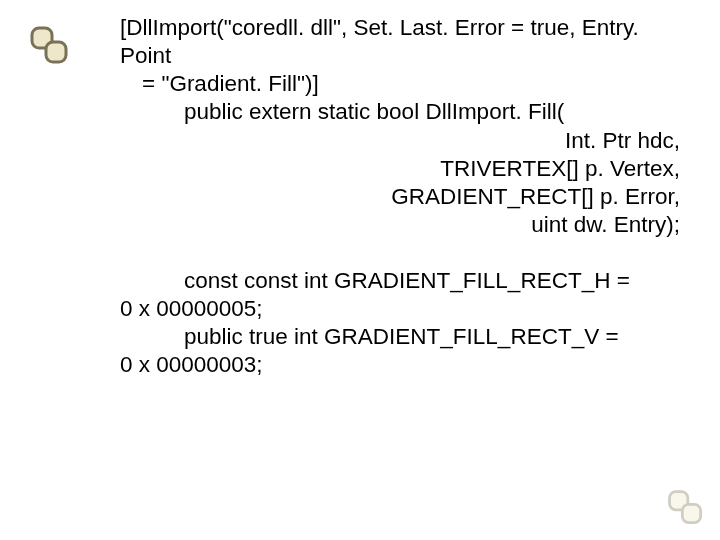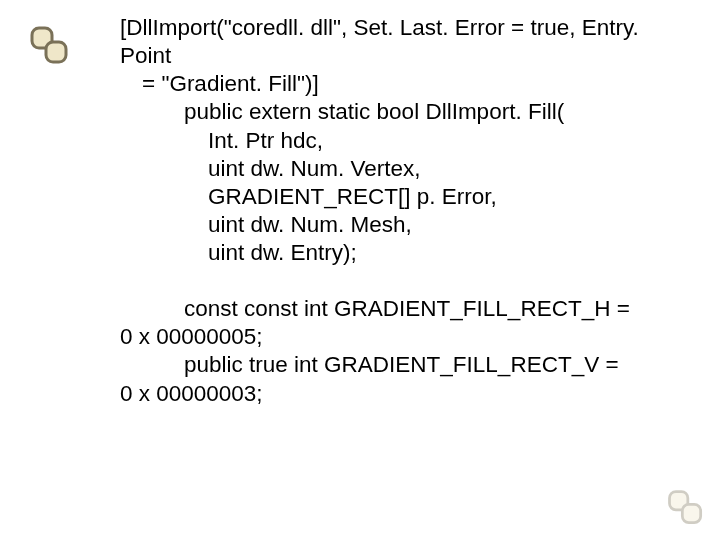--- a/index.html
+++ b/index.html
@@ -30,21 +30,21 @@
     position: absolute;
     left: 120px;
     top: 14px;
     right: 40px;
     font-size: 22.5px;
     line-height: 1.25;
     color: #000;
   }
   .line { white-space: pre-wrap; }
   .ind1 { padding-left: 64px; }
-  .ind2 { padding-left: 88px; }
+  .ind2 { padding-left: 88px; text-align: right; }
   .blank { height: 28px; }
   .backref {
     position: absolute;
     right: 12px;
     bottom: 10px;
     width: 44px;
     height: 44px;
     opacity: 0.35;
   }
   .backref svg { display:block; }
@@ -61,23 +61,22 @@
         <rect x="20" y="20" width="20" height="20" rx="7" ry="7" fill="#efe7c9"></rect>
       </g>
     </svg>
   </div>
 
   <div class="content">
     <div class="line">[DllImport("coredll. dll", Set. Last. Error = true, Entry. Point</div>
     <div class="line" style="padding-left:22px">= "Gradient. Fill")]</div>
     <div class="line ind1">public extern static bool DllImport. Fill(</div>
     <div class="line ind2">Int. Ptr hdc,</div>
-    <div class="line ind2">uint dw. Num. Vertex,</div>
+    <div class="line ind2">TRIVERTEX[] p. Vertex,</div>
     <div class="line ind2">GRADIENT_RECT[] p. Error,</div>
-    <div class="line ind2">uint dw. Num. Mesh,</div>
     <div class="line ind2">uint dw. Entry);</div>
 
     <div class="blank"></div>
 
     <div class="line ind1">const const int GRADIENT_FILL_RECT_H =</div>
     <div class="line">0 x 00000005;</div>
     <div class="line ind1">public true int GRADIENT_FILL_RECT_V =</div>
     <div class="line">0 x 00000003;</div>
   </div>
 

